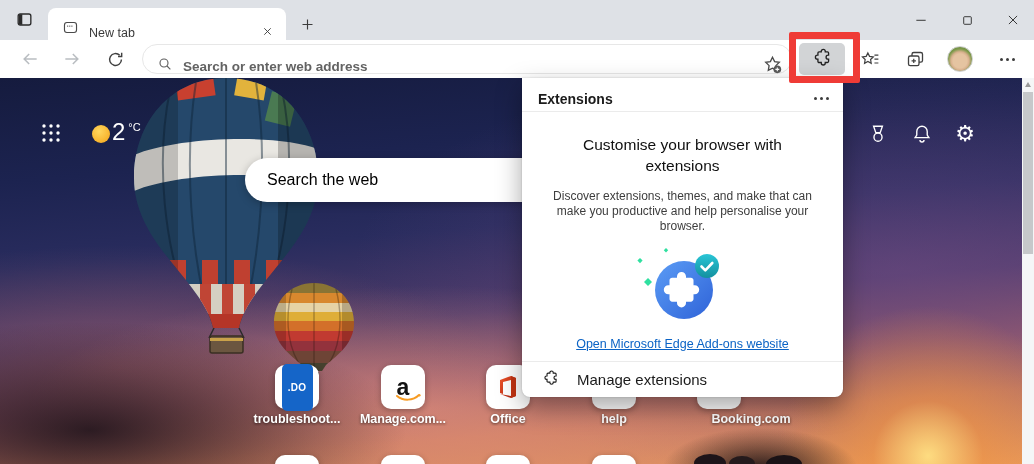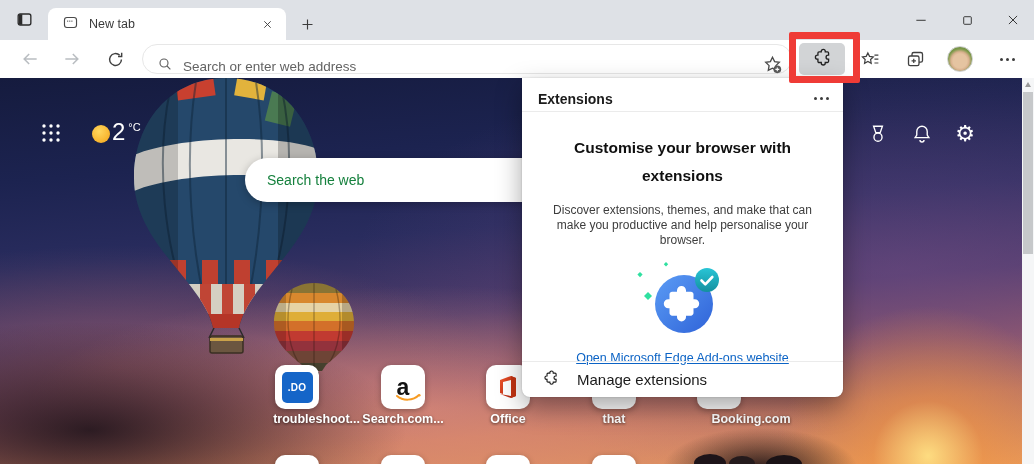--- a/index.html
+++ b/index.html
@@ -4,30 +4,30 @@
 <style>
   * { margin:0; padding:0; box-sizing:border-box; }
   html,body { background:#555; }
   body { font-family:"Liberation Sans","DejaVu Sans",sans-serif; }
   .browser { position:relative; width:1034px; height:464px; overflow:hidden; background:#fff; margin:0 auto; }
   .abs { position:absolute; }
 
   
   .titlebar { position:absolute; left:0; top:0; width:1034px; height:40px; background:#dee1e6; }
   .ws-btn { position:absolute; left:10px; top:8px; width:28px; height:26px; display:flex; align-items:center; justify-content:center; }
-  .tab { position:absolute; left:48px; top:8px; width:238px; height:32px; background:#fff; border-radius:8px 8px 0 0; display:flex; align-items:center; padding:0 10px 0 14px; }
+  .tab { position:absolute; left:48px; top:8px; width:238px; height:32px; background:#fff; border-radius:8px 8px 0 0; display:flex; align-items:flex-end; padding:0 10px 0 14px; }
   .tab-title { font-size:12.5px; color:#3a3a3a; flex:1; margin-left:10px; }
   .tab-close { width:18px; height:18px; display:flex; align-items:center; justify-content:center; border-radius:4px; }
   .newtab-btn { position:absolute; left:294px; top:11px; width:26px; height:26px; display:flex; align-items:center; justify-content:center; }
   .winctl { position:absolute; top:5px; width:30px; height:30px; display:flex; align-items:center; justify-content:center; }
 
   
   .toolbar { position:absolute; left:0; top:40px; width:1034px; height:38px; background:#fff; }
   .nav-ic { position:absolute; top:47px; width:24px; height:24px; display:flex; align-items:center; justify-content:center; }
-  .addressbar { position:absolute; left:142px; top:44px; width:650px; height:30px; background:#fff; border:1px solid #e7e7e7; border-radius:15px; display:flex; align-items:center; padding:14px 8px 0 14px; }
+  .addressbar { position:absolute; left:142px; top:44px; width:650px; height:30px; background:#fff; border:1px solid #e7e7e7; border-radius:15px; display:flex; align-items:center; padding:14px 8px 0 14px;font-weight:bold; }
   .addr-text { font-size:13.5px; color:#636363; margin-left:10px; flex:1; }
   .tb-right { position:absolute; top:46px; width:26px; height:26px; display:flex; align-items:center; justify-content:center; }
   .ext-active { position:absolute; left:799px; top:43px; width:46px; height:32px; background:#d2d4d6; border-radius:5px; display:flex; align-items:center; justify-content:center; }
   .avatar { position:absolute; left:947px; top:46px; width:26px; height:26px; border-radius:50%;
     background:radial-gradient(circle at 50% 58%, #e5c4a1 0 7px, #d9b18f 9px, #7d9a4a 12px, #5d7c38 100%);
     border:1px solid #cfcfcf; }
   .dots3 { display:flex; gap:3px; }
   .dots3 i { width:3px; height:3px; border-radius:50%; background:#3c3c3c; }
   .red-box { position:absolute; left:789px; top:32px; width:71px; height:51px; border:7px solid #ef3b36; border-radius:2px; z-index:60; }
 
@@ -43,40 +43,40 @@
       linear-gradient(175deg, #151b3e 0%, #1c2350 22%, #292c5e 40%, #4c3a68 58%, #8a5568 72%, #c57a5e 84%, #e89b5e 100%);
   }
   .pg-ic { position:absolute; display:flex; align-items:center; justify-content:center; }
   .temp-wrap { position:absolute; left:112px; top:40px; color:#fff; display:flex; }
   .temp-val { font-size:24px; font-weight:400; }
   .temp-unit { font-size:11px; margin:3px 0 0 3px; }
   .sun { position:absolute; left:92px; top:47px; width:18px; height:18px; border-radius:50%;
     background:radial-gradient(circle at 40% 35%, #ffd75e, #f7b32d 70%, #e89a1f); }
   .search-pill { position:absolute; left:245px; top:80px; width:560px; height:44px; background:#fff; border-radius:22px;
     display:flex; align-items:center; padding-left:22px; box-shadow:0 2px 8px rgba(0,0,0,.25); }
-  .search-pill span { font-size:14px; color:#15803d;text-align:right; }
+  .search-pill span { font-size:16px; color:#000000;text-align:right; }
   .tile { position:absolute; top:287px; width:44px; height:44px; background:#fff; border-radius:10px;
     box-shadow:0 2px 6px rgba(0,0,0,.3); display:flex; align-items:center; justify-content:center; }
   .tile2 { top:377px; }
   .tile-label { position:absolute; top:334px; width:110px; text-align:center; font-size:12.5px; font-weight:700; color:#fff;
     text-shadow:0 1px 3px rgba(0,0,0,.65); white-space:nowrap; overflow:hidden; }
-  .ico-do { width:31px; height:31px; background:#1565c8; border-radius:5px; color:#fff; font-size:10px; font-weight:800;
+  .ico-do { width:31px; height:47px; background:#1565c8; border-radius:5px; color:#fff; font-size:10px; font-weight:800;
     display:flex; align-items:center; justify-content:center; letter-spacing:.3px; }
   .ico-amazon { position:relative; font-weight:700; font-size:23px; color:#111; line-height:1; }
   .ico-amazon svg { position:absolute; left:-3px; bottom:-6px; }
   .scrollbar { position:absolute; right:0; top:0; width:12px; height:386px; background:#f5f6f7; z-index:5; }
   .sb-arrow { position:absolute; left:2.5px; top:4px; width:0; height:0; border-left:3.5px solid transparent; border-right:3.5px solid transparent; border-bottom:5px solid #9a9a9a; }
   .sb-thumb { position:absolute; left:1px; top:14px; width:10px; height:162px; background:#c6c8ca; }
 
   
   .panel { position:absolute; left:522px; top:78px; width:321px; height:319px; background:#fff; border-radius:0 0 8px 8px;
     box-shadow:0 10px 26px rgba(0,0,0,.35), 0 0 2px rgba(0,0,0,.2); z-index:40; }
   .panel-header { height:34px; display:flex; align-items:center; padding:8px 14px 0 16px; border-bottom:1px solid #ebebeb; }
   .panel-title { font-size:14px; font-weight:700; color:#1b1b1b; flex:1; }
-  .panel-heading { margin-top:22px; text-align:center; font-size:15.5px; font-weight:700; color:#101010; line-height:28px; padding:0 44px; }
+  .panel-heading { margin-top:22px; text-align:center; font-size:15.5px; font-weight:400; color:#101010; line-height:21px; padding:0 44px; }
   .panel-desc { margin-top:13px; text-align:center; font-size:12px; color:#3d3d3d; line-height:15px; padding:0 20px; }
   .illus { margin-top:10px; display:flex; justify-content:center; }
   .panel-link { display:block; margin-top:9px; text-align:center; font-size:12.5px; color:#0b63c5; text-decoration:underline; }
   .panel-footer { position:absolute; left:0; bottom:0; width:100%; height:36px; border-top:1px solid #ebebeb;
     display:flex; align-items:center; padding-left:20px; border-radius:0 0 8px 8px; }
   .manage-label { font-size:15px; color:#1b1b1b; margin-left:18px; }
 </style>
 </head>
 <body>
 
@@ -326,24 +326,24 @@
               <stop offset="1" stop-color="#a41c0d"></stop>
             </linearGradient>
           </defs>
         <path d="M5 6l11-4 5 2v18l-5 2-11-4 11 2V6L8 8v12l-3-1z" fill="url(#offg)"></path>
         <path d="M16 2l5 2v18l-5 2V2z" fill="#c33413"></path>
       </svg>
     </div>
     <div class="tile" style="left:592px;"></div>
     <div class="tile" style="left:697px;"></div>
 
-    <div class="tile-label" style="left:250px;text-align:right;">troubleshoot...</div>
-    <div class="tile-label" style="left:348px;">Search.com...</div>
+    <div class="tile-label" style="left:242px;">troubleshoot...</div>
+    <div class="tile-label" style="left:348px;">Manage.com...</div>
     <div class="tile-label" style="left:453px;">Office</div>
-    <div class="tile-label" style="left:559px;">that</div>
+    <div class="tile-label" style="left:559px;">help</div>
     <div class="tile-label" style="left:696px;">Booking.com</div>
 
     <div class="tile tile2" style="left:275px;"></div>
     <div class="tile tile2" style="left:381px;"></div>
     <div class="tile tile2" style="left:486px;"></div>
     <div class="tile tile2" style="left:592px;"></div>
 
     <div class="scrollbar">
       <i class="sb-arrow"></i>
       <div class="sb-thumb"></div>

